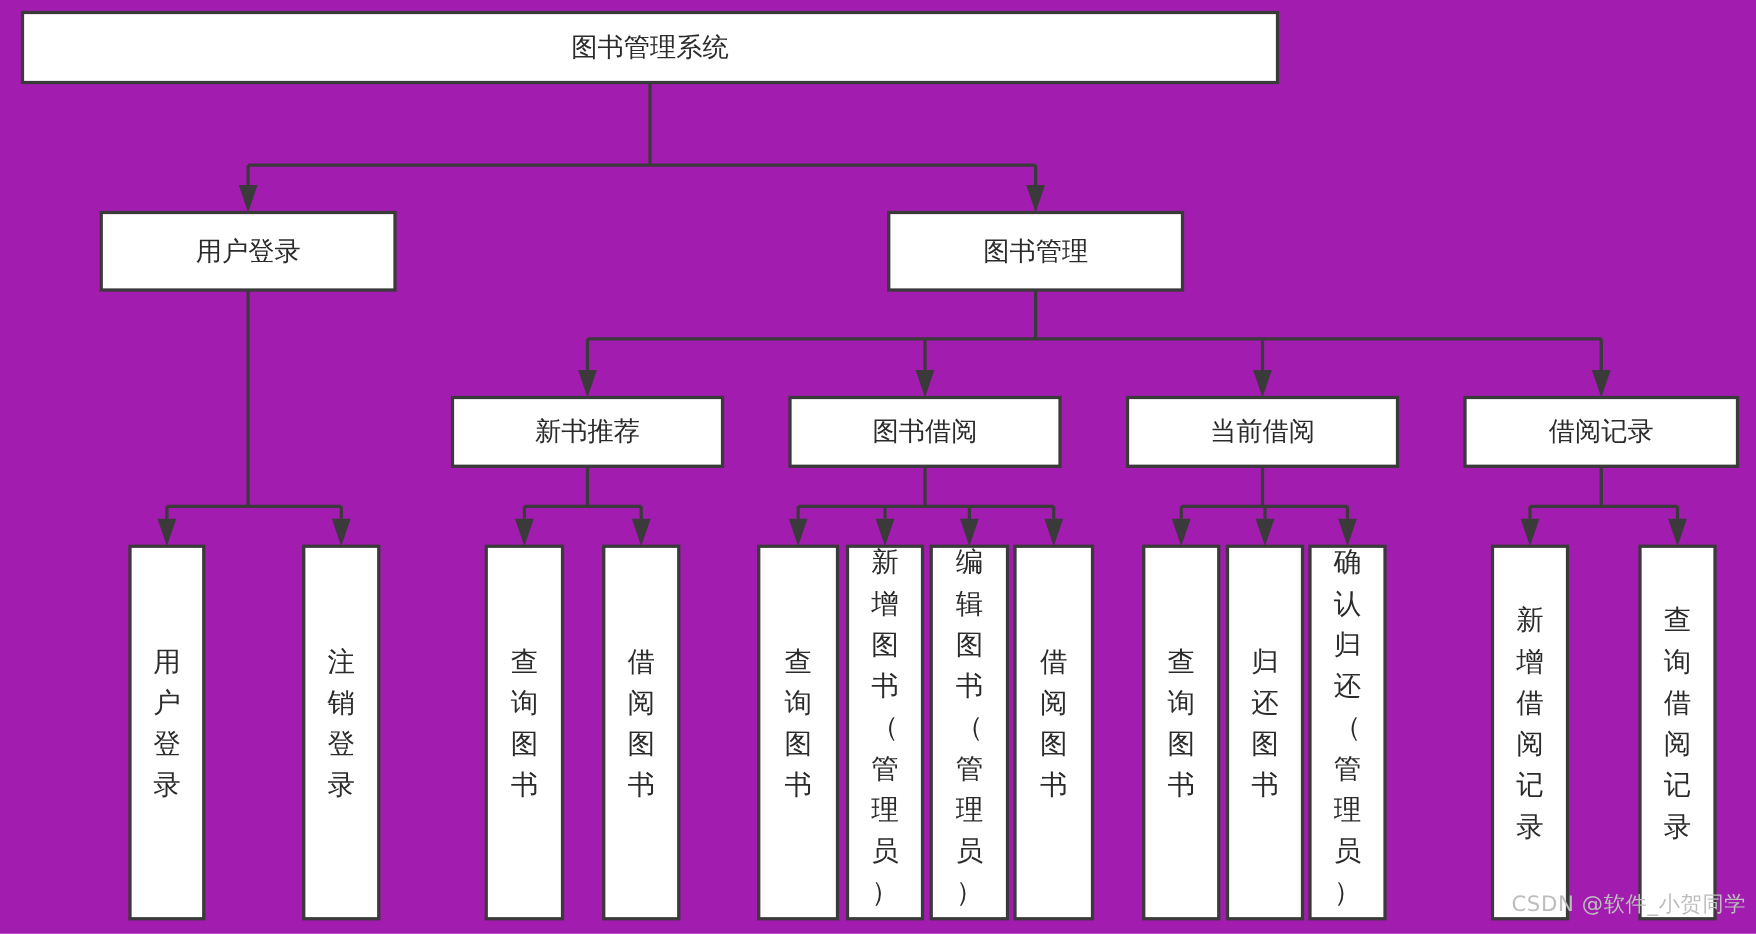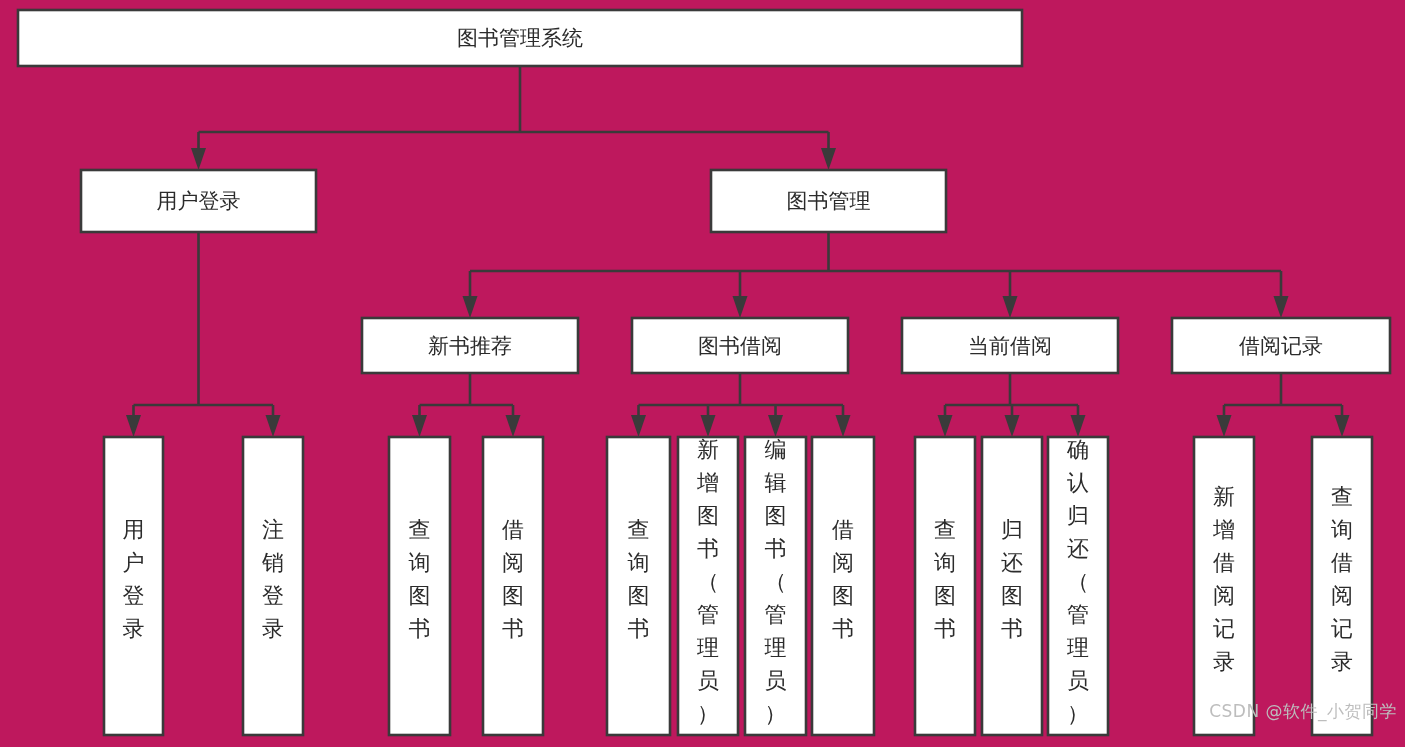--- a/index.html
+++ b/index.html
@@ -1,36 +1,36 @@
 <!DOCTYPE html>
 <html><head>
 <meta charset="utf-8">
 <style>
   html,body{margin:0;padding:0;background:#ffffff;}
   body{
     width:1405px;height:747px;overflow:hidden;
     font-family:"DejaVu Sans","Liberation Sans",sans-serif;
   }
-  #stage{position:relative;width:1405px;height:747px;background:#be185d;}
+  #stage{position:relative;width:1405px;height:747px;background:#a21caf;}
   svg#diagram{position:absolute;left:0;top:0;width:1405px;height:747px;}
   .nodebox{fill:#ffffff;stroke:#3a3a3a;stroke-width:2.6;}
   .connector{stroke:#3a3a3a;stroke-width:2.6;fill:none;stroke-linecap:butt;}
   .arrowhead{fill:#3a3a3a;stroke:none;}
   .nodelabel{
     font-family:"DejaVu Sans","Liberation Sans",sans-serif;
     fill:#2b2b2b;font-size:21px;
     dominant-baseline:middle;text-anchor:middle;
   }
   .leaflabel{
     font-family:"DejaVu Sans","Liberation Sans",sans-serif;
     fill:#2b2b2b;font-size:22px;
     text-anchor:middle;
   }
   .watermark{
-    position:absolute;right:8px;bottom:24px;
+    position:absolute;right:8px;bottom:12px;
     font-family:"DejaVu Sans","Liberation Sans",sans-serif;
     font-size:17px;color:#bdbdbd;white-space:nowrap;
     letter-spacing:.5px;
   }
 </style>
 </head>
 <body>
 
 <div id="stage">
 

